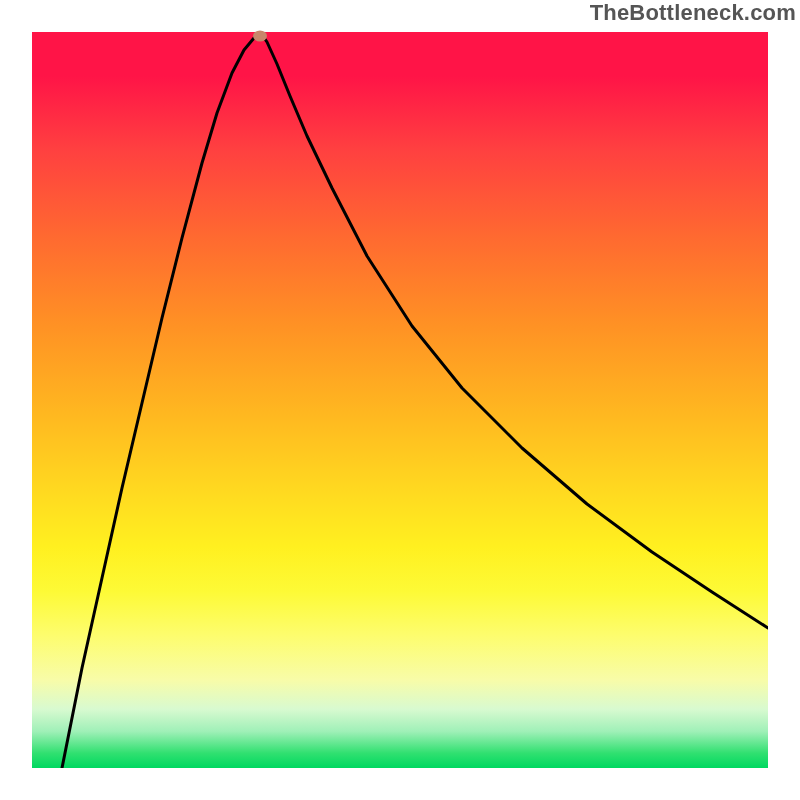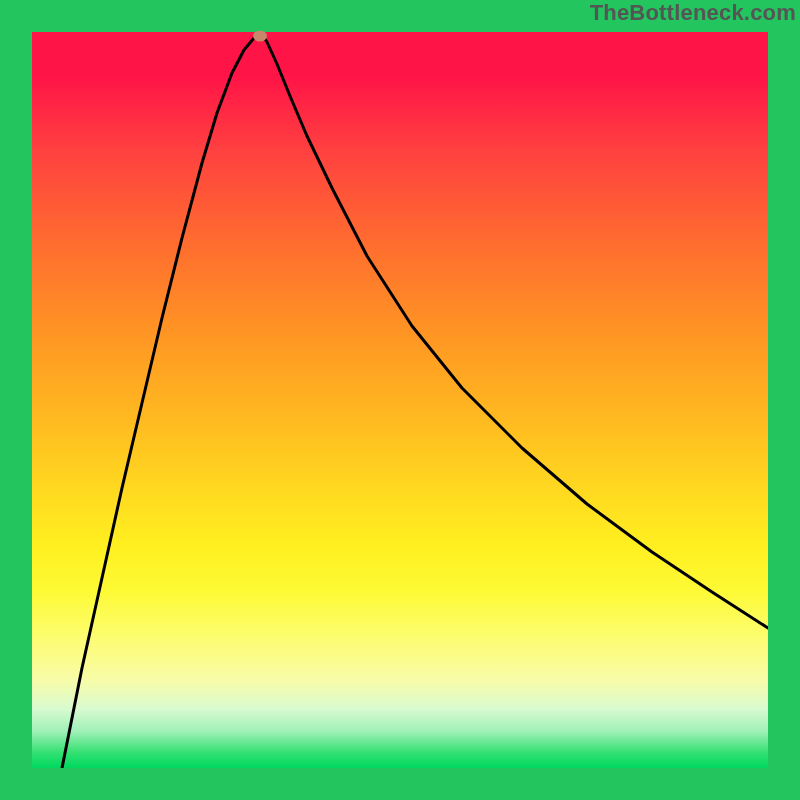--- a/index.html
+++ b/index.html
@@ -9,21 +9,21 @@
     height: 800px;
     background: #000;
     overflow: hidden;
   }
   .frame {
     position: absolute;
     left: 0;
     top: 0;
     width: 800px;
     height: 800px;
-    background: #22c55e;
+    background: #ffffff;
   }
   .plot-area {
     position: absolute;
     left: 32px;
     top: 32px;
     width: 736px;
     height: 736px;
     background: linear-gradient(to bottom,
       #ff1447 0%,
       #ff1447 6%,

